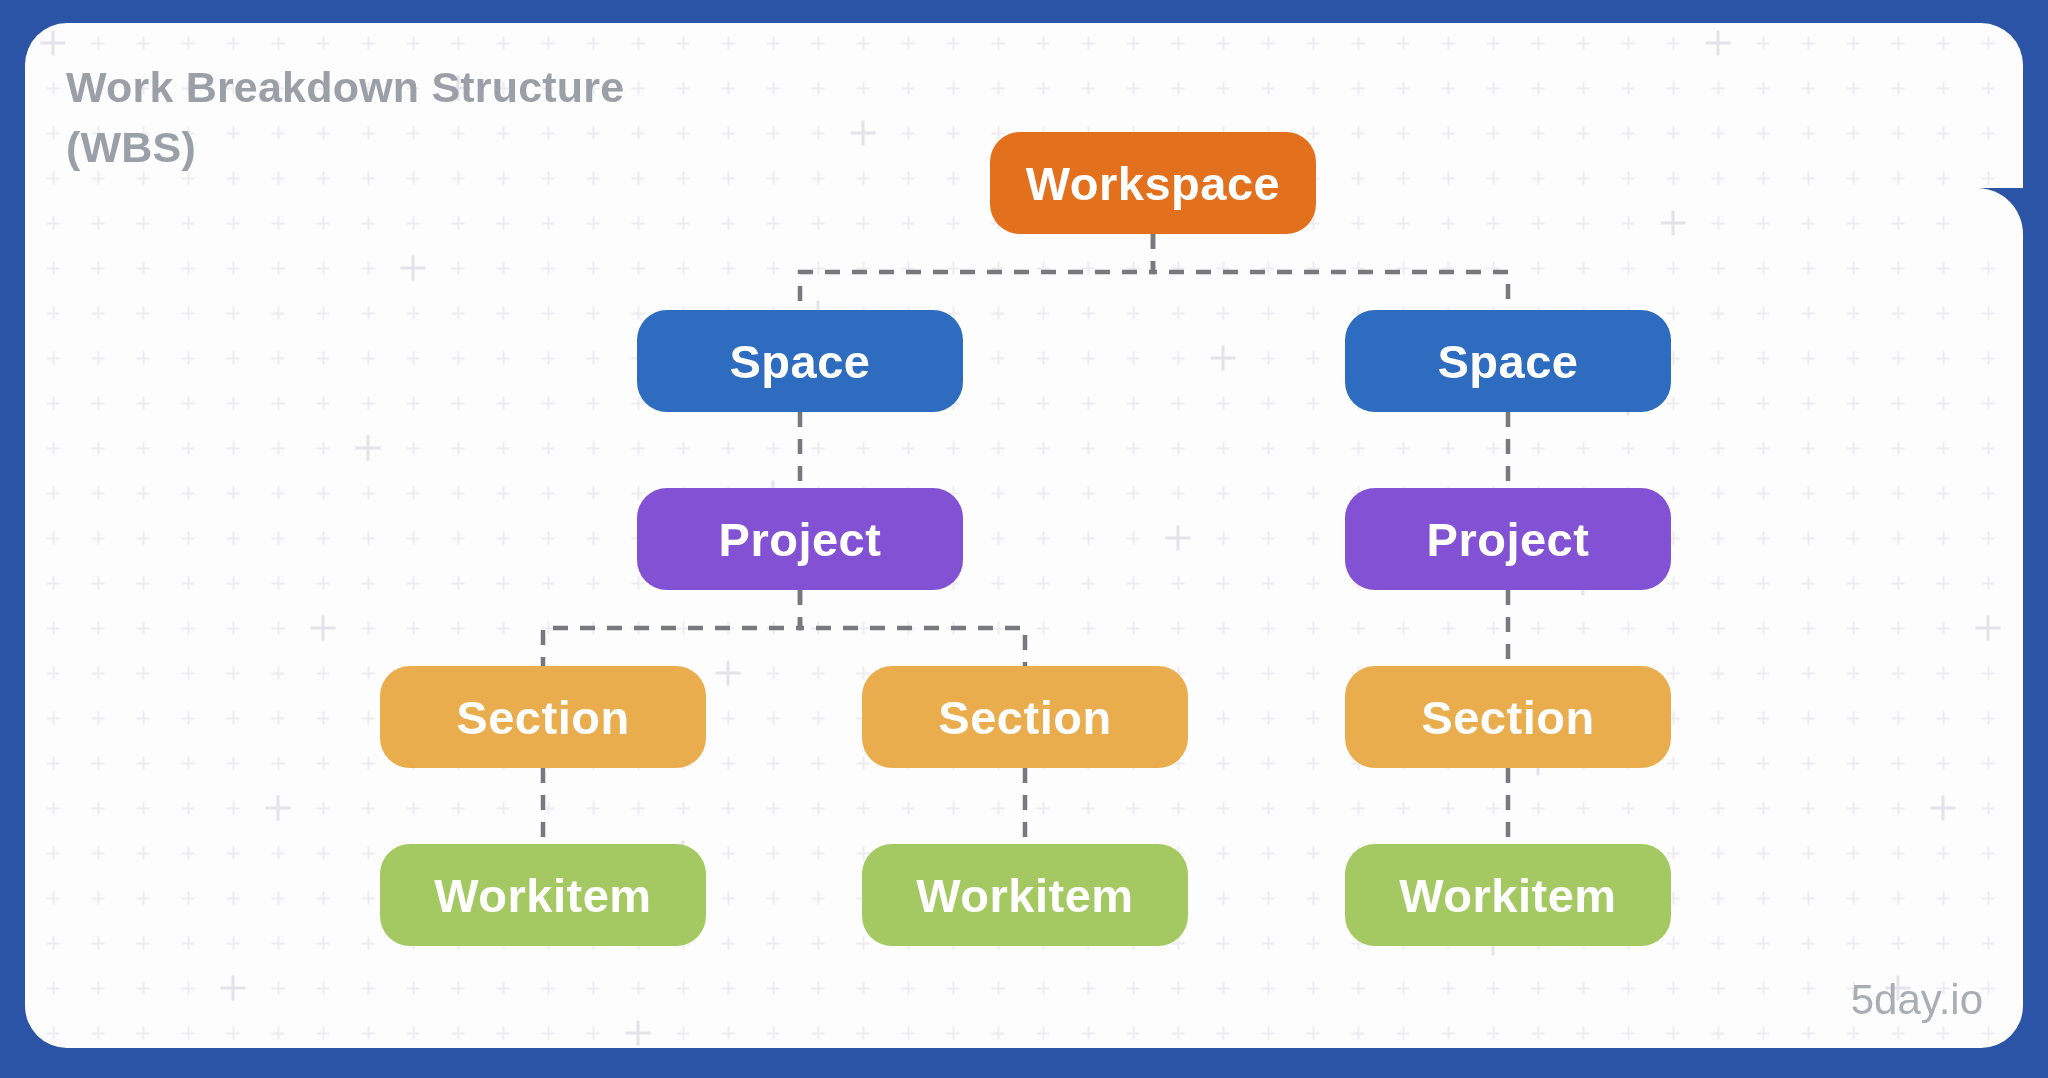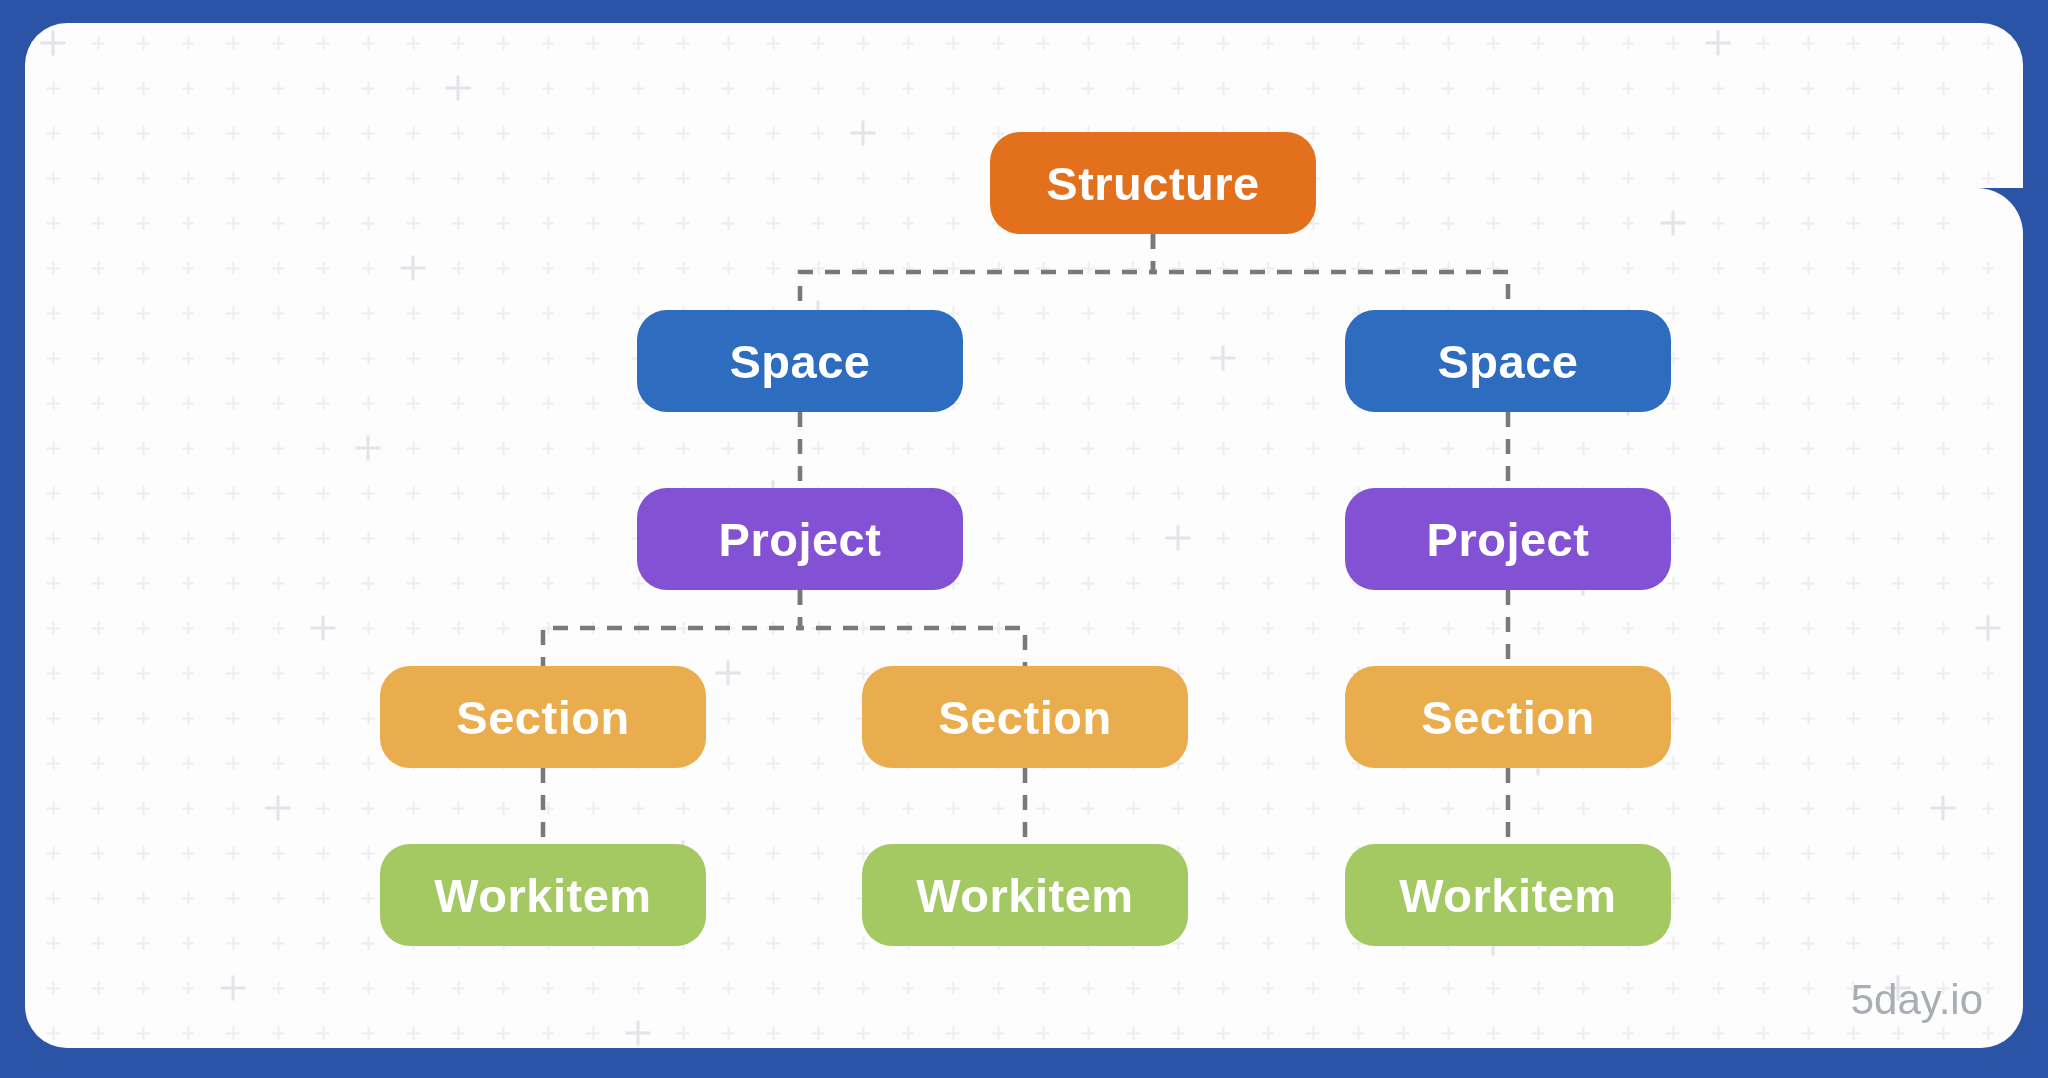--- a/index.html
+++ b/index.html
@@ -1075,39 +1075,40 @@
         <div class="plus plus-s" style="left: 1963px; top: 650px;"></div>
         <div class="plus plus-s" style="left: 1963px; top: 695px;"></div>
         <div class="plus plus-s" style="left: 1963px; top: 740px;"></div>
         <div class="plus plus-s" style="left: 1963px; top: 785px;"></div>
         <div class="plus plus-s" style="left: 1963px; top: 830px;"></div>
         <div class="plus plus-s" style="left: 1963px; top: 875px;"></div>
         <div class="plus plus-s" style="left: 1963px; top: 920px;"></div>
         <div class="plus plus-s" style="left: 1963px; top: 965px;"></div>
         <div class="plus plus-s" style="left: 1963px; top: 1010px;"></div>
       </div>
+    <h1 class="title">Work Breakdown Structure (WBS)</h1>
     <div class="watermark">5day.io</div>
   </div>
 
   <svg class="edges" id="edges" width="2048" height="1078" viewBox="0 0 2048 1078">
       <path d="M1153 234 L1153 272 L800 272 L800 310"></path>
       <path d="M1153 234 L1153 272 L1508 272 L1508 310"></path>
       <path d="M800 412 L800 488"></path>
       <path d="M1508 412 L1508 488"></path>
       <path d="M800 590 L800 628 L543 628 L543 666"></path>
       <path d="M800 590 L800 628 L1025 628 L1025 666"></path>
       <path d="M1508 590 L1508 666"></path>
       <path d="M543 768 L543 844"></path>
       <path d="M1025 768 L1025 844"></path>
       <path d="M1508 768 L1508 844"></path>
     </svg>
 
   <div class="nodes" id="nodes">
       <div class="node" style="left: 990px; top: 132px; background: rgb(226, 112, 29);">
-        <span>Structure</span>
+        <span>Workspace</span>
       </div>
       <div class="node" style="left: 637px; top: 310px; background: rgb(46, 108, 191);">
         <span>Space</span>
       </div>
       <div class="node" style="left: 1345px; top: 310px; background: rgb(46, 108, 191);">
         <span>Space</span>
       </div>
       <div class="node" style="left: 637px; top: 488px; background: rgb(131, 81, 212);">
         <span>Project</span>
       </div>

